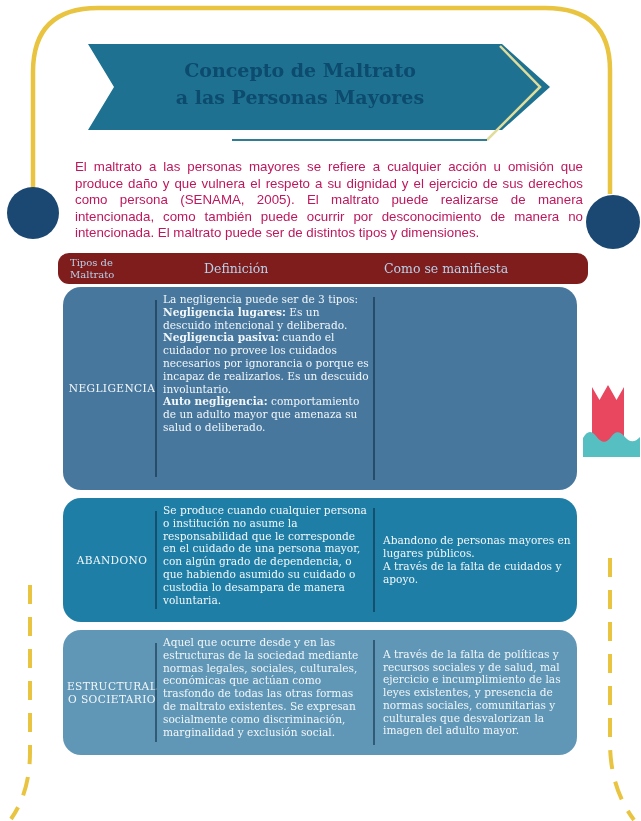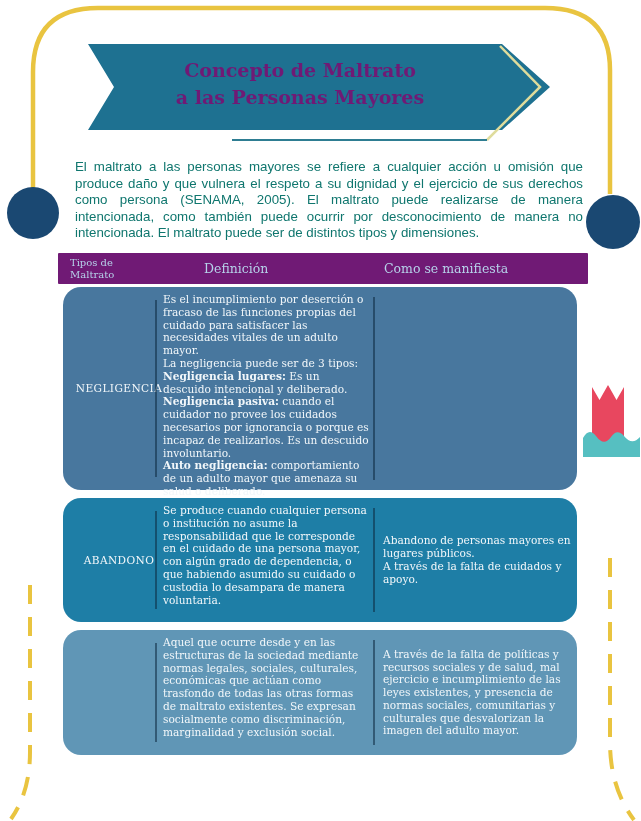--- a/index.html
+++ b/index.html
@@ -2,40 +2,40 @@
 <html><head>
 <meta charset="utf-8">
 <style>
   html,body{margin:0;padding:0;background:#ffffff;}
   #page{position:relative;width:641px;height:821px;background:#fff;overflow:hidden;
         font-family:"Liberation Sans",sans-serif;}
   #deco{position:absolute;left:0;top:0;width:641px;height:821px;}
 
   .banner-title{position:absolute;left:120px;top:57px;width:360px;text-align:center;
       font-family:"DejaVu Serif",serif;font-weight:bold;font-size:19px;line-height:27px;
-      color:#701a75;}
+      color:#0c4a6e;}
 
   .intro{position:absolute;left:75px;top:146px;width:508px;
-      font-size:13.3px;line-height:16.4px;color:#0f766e;text-align:justify;}
+      font-size:13.3px;line-height:16.4px;color:#be185d;text-align:justify;}
 
   
-  .thead{position:absolute;left:58px;top:253px;width:530px;height:31px;background:#701a75;
-      border-radius:1px;color:#b6d2ea;font-family:"DejaVu Serif",serif;}
+  .thead{position:absolute;left:58px;top:253px;width:530px;height:31px;background:#7f1d1d;
+      border-radius:11px;color:#b6d2ea;font-family:"DejaVu Serif",serif;}
   .th-small{position:absolute;left:12px;top:4px;width:70px;font-size:10px;line-height:11.5px;}
   .th-def{position:absolute;left:146px;top:8px;font-size:12.5px;}
   .th-man{position:absolute;left:326px;top:8px;font-size:12.5px;}
 
   .row{position:absolute;left:63px;width:514px;border-radius:18px;color:#f2f7fa;
       font-family:"DejaVu Serif",serif;font-size:10.6px;line-height:12.8px;}
   .row1{top:287px;height:203px;background:#48779e;}
   .row2{top:498px;height:124px;background:#1e7ea6;}
   .row3{top:630px;height:125px;background:#6096b6;}
 
   .rowlabel{position:absolute;left:0;top:0;bottom:0;width:94px;display:flex;align-items:center;
-      justify-content:center;text-align:center;letter-spacing:0.4px;padding:0 9px;}
+      justify-content:center;text-align:center;letter-spacing:0.4px;padding:0 2px;}
   .vdiv{position:absolute;width:1.5px;background:rgba(13,42,64,0.55);}
   .vd1{left:92px;top:13px;bottom:13px;}
   .vd2{left:310px;top:10px;bottom:10px;}
   .def{position:absolute;left:100px;top:6px;width:206px;}
   .def p{margin:0;}
   .manif{position:absolute;left:320px;top:0;bottom:0;width:190px;display:flex;
       flex-direction:column;justify-content:center;}
   .manif p{margin:0;}
   b{font-weight:bold;}
 </style>
@@ -75,21 +75,20 @@
   <div class="thead">
     <span class="th-small">Tipos de Maltrato</span>
     <span class="th-def">Definición</span>
     <span class="th-man">Como se manifiesta</span>
   </div>
 
   <div class="row row1">
     <div class="rowlabel">NEGLIGENCIA</div>
     <div class="vdiv vd1"></div>
     <div class="def">
-      <p>Es el incumplimiento por deserción o fracaso de las funciones propias del cuidado para satisfacer las necesidades vitales de un adulto mayor.</p>
       <p>La negligencia puede ser de 3 tipos:</p>
       <p><b>Negligencia lugares:</b><span> Es un descuido intencional y deliberado.</span></p>
       <p><b>Negligencia pasiva:</b><span> cuando el cuidador no provee los cuidados necesarios por ignorancia o porque es incapaz de realizarlos. Es un descuido involuntario.</span></p>
       <p><b>Auto negligencia:</b><span> comportamiento de un adulto mayor que amenaza su salud o deliberado.</span></p>
     </div>
     <div class="vdiv vd2"></div>
   </div>
 
   <div class="row row2">
     <div class="rowlabel">ABANDONO</div>
@@ -98,20 +97,21 @@
       <p>Se produce cuando cualquier persona o institución no asume la responsabilidad que le corresponde en el cuidado de una persona mayor, con algún grado de dependencia, o que habiendo asumido su cuidado o custodia lo desampara de manera voluntaria.</p>
     </div>
     <div class="vdiv vd2"></div>
     <div class="manif">
       <p>Abandono de personas mayores en lugares públicos.</p>
       <p>A través de la falta de cuidados y apoyo.</p>
     </div>
   </div>
 
   <div class="row row3">
+    <div class="rowlabel">ESTRUCTURAL O SOCIETARIO</div>
     <div class="vdiv vd1"></div>
     <div class="def">
       <p>Aquel que ocurre desde y en las estructuras de la sociedad mediante normas legales, sociales, culturales, económicas que actúan como trasfondo de todas las otras formas de maltrato existentes. Se expresan socialmente como discriminación, marginalidad y exclusión social.</p>
     </div>
     <div class="vdiv vd2"></div>
     <div class="manif">
       <p>A través de la falta de políticas y recursos sociales y de salud, mal ejercicio e incumplimiento de las leyes existentes, y presencia de normas sociales, comunitarias y culturales que desvalorizan la imagen del adulto mayor.</p>
     </div>
   </div>
 

